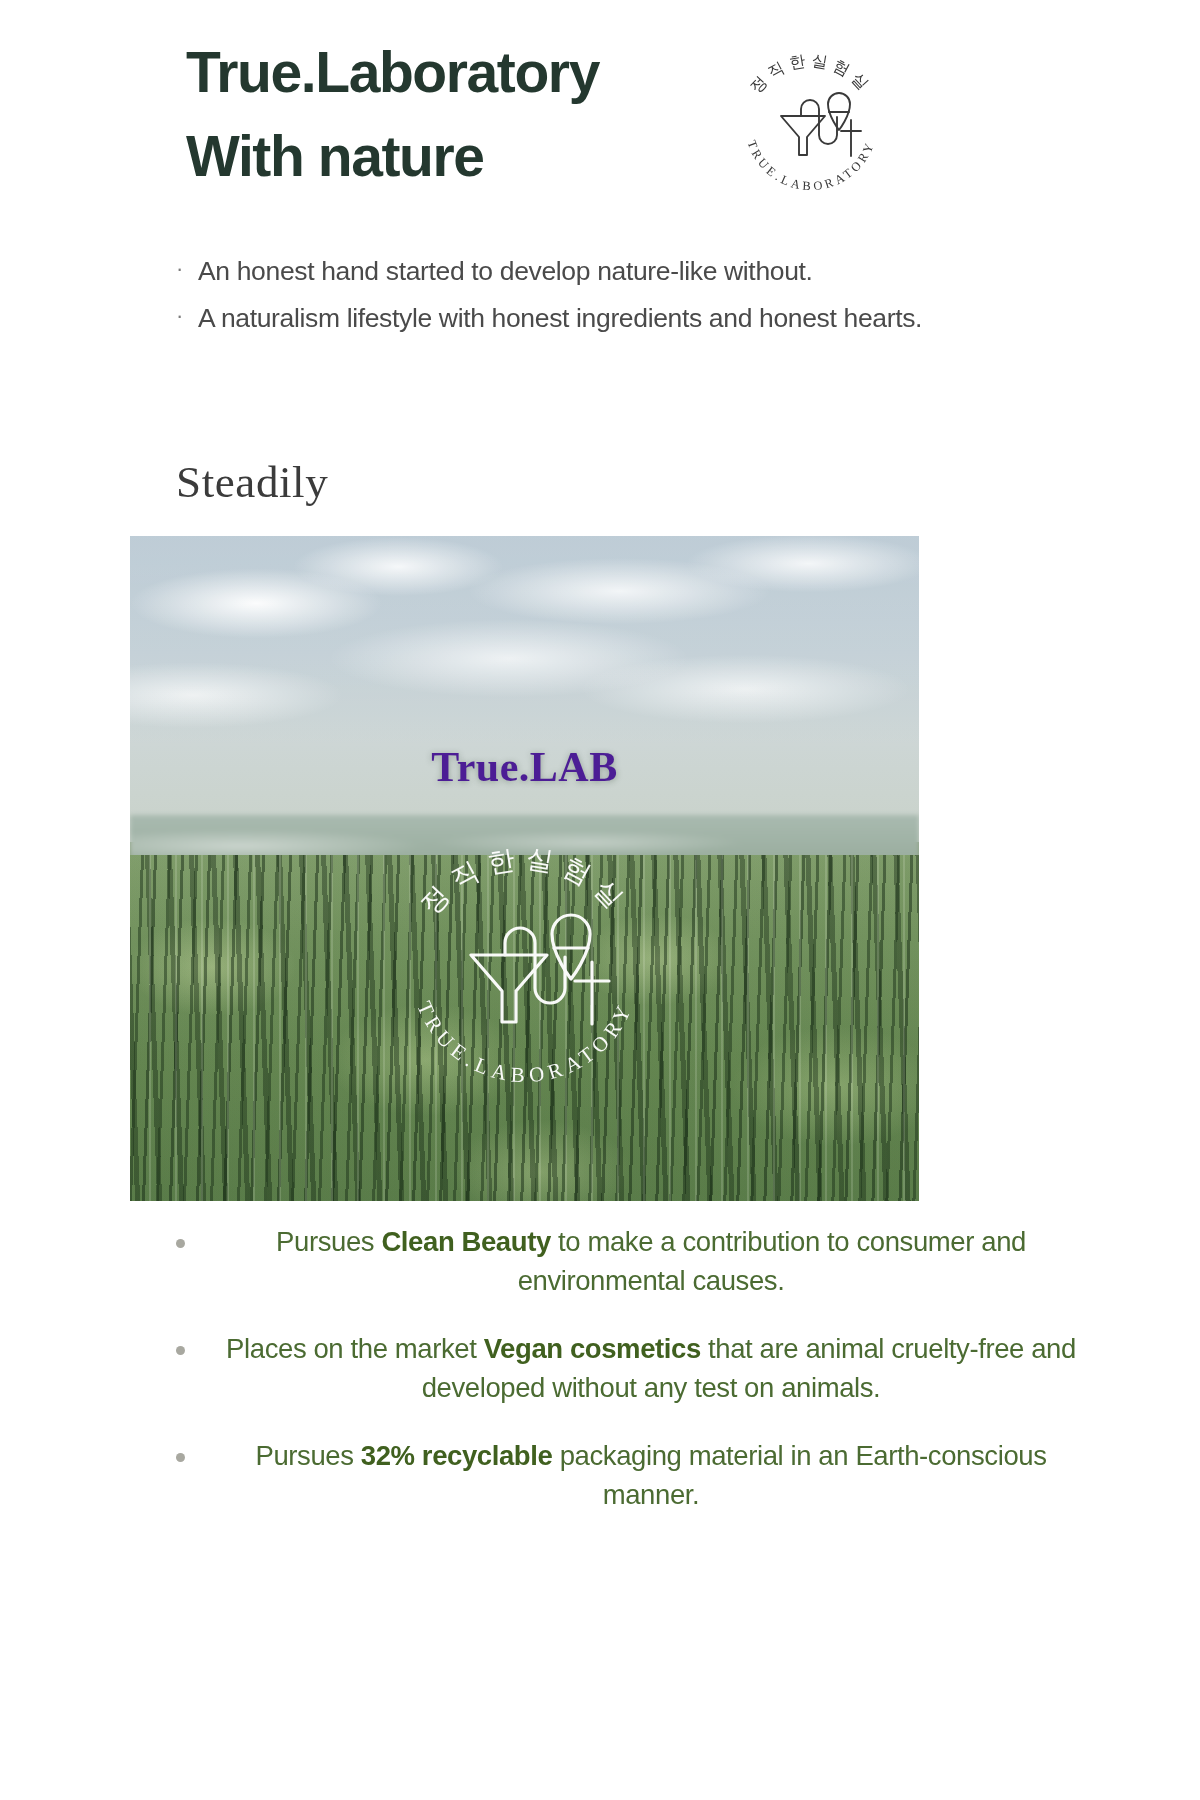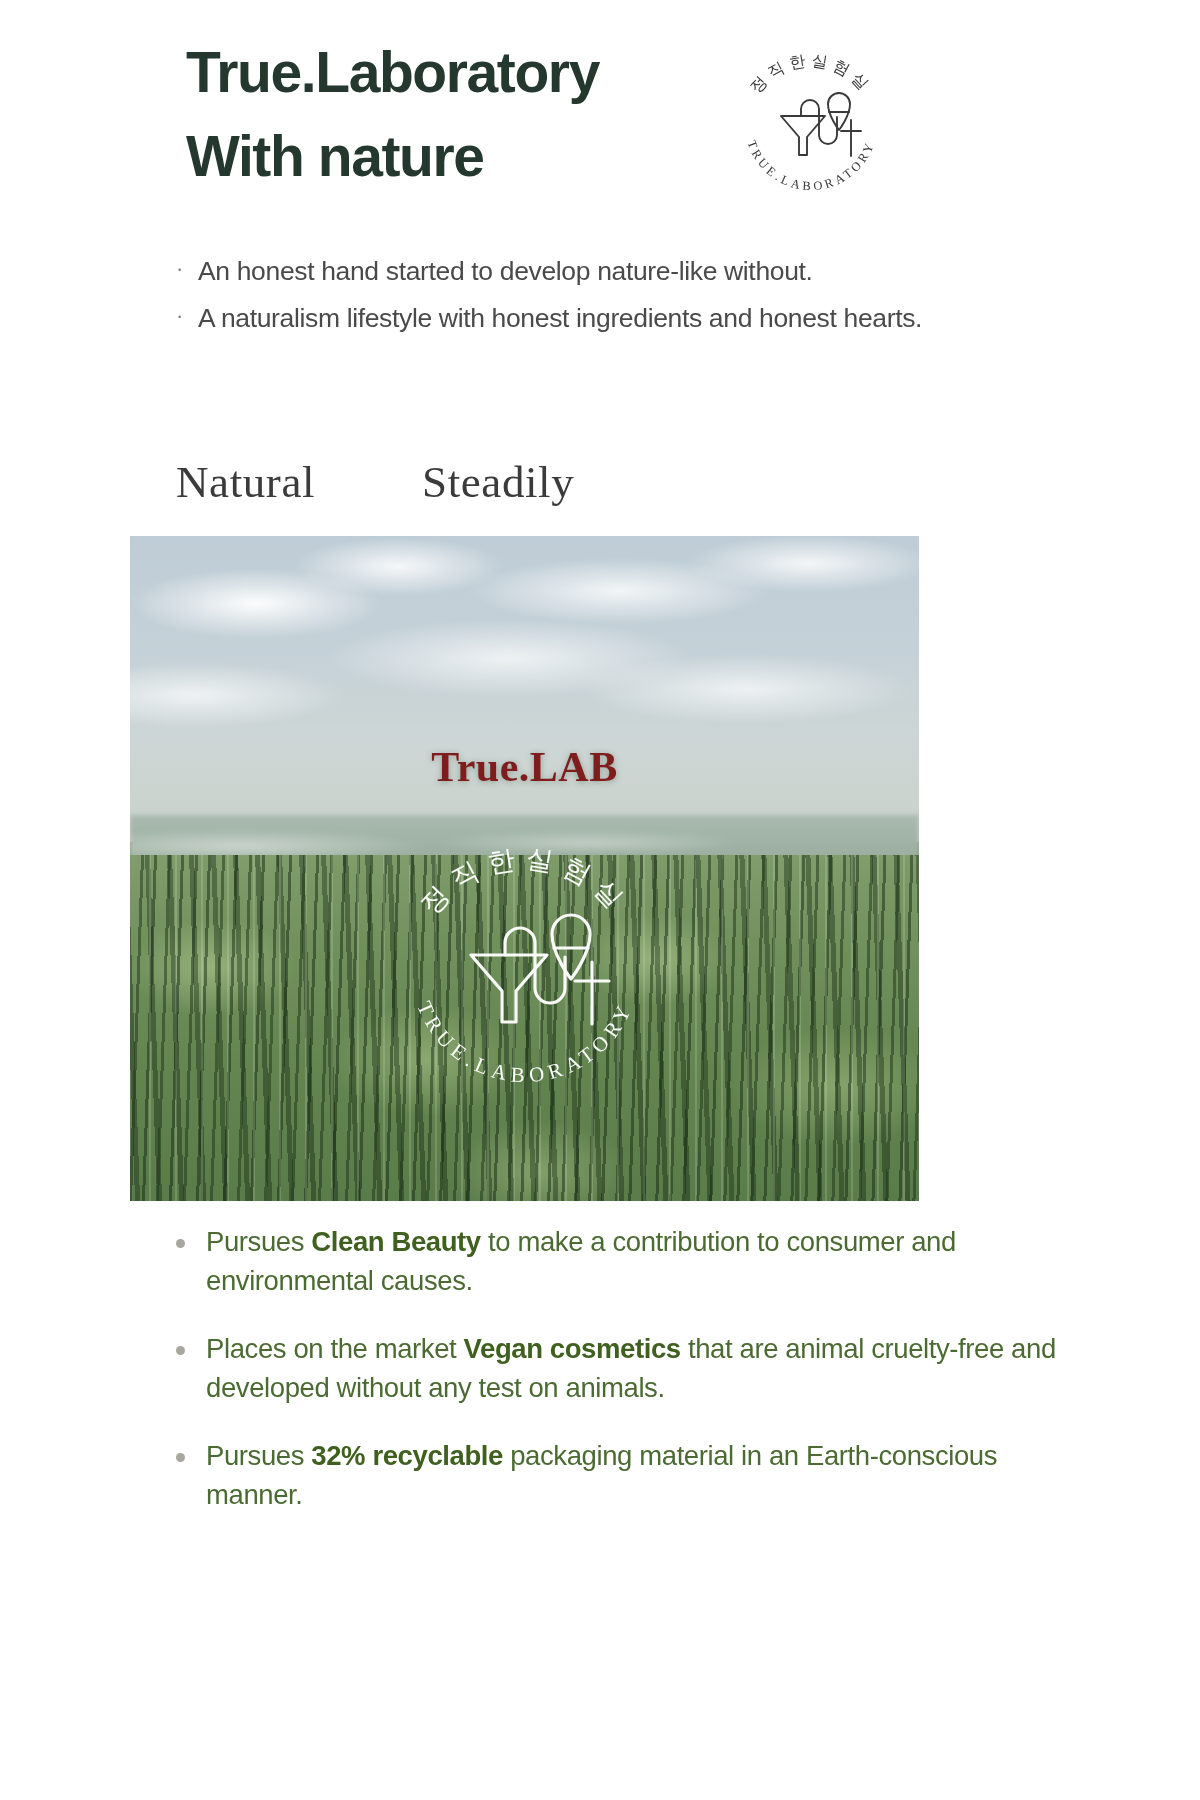--- a/index.html
+++ b/index.html
@@ -128,34 +128,34 @@
     position: absolute; inset: 0;
     background: linear-gradient(rgba(255,255,255,.10), rgba(255,255,255,0) 35%, rgba(255,255,255,0) 100%);
   }
   .hero-wordmark {
     position: absolute; left: 0; right: 0; top: 207px;
     text-align: center;
     font-family: "Liberation Serif", "DejaVu Serif", serif;
     font-weight: 700;
     font-size: 42px;
     letter-spacing: 0.5px;
-    color: #7f1d1d;
+    color: #4c1d95;
     text-shadow: 0 1px 6px rgba(40,60,40,.35);
   }
   .hero-stamp {
     position: absolute; left: 50%; top: 282px;
     transform: translateX(-50%);
     width: 300px; height: 300px;
     opacity: .96;
   }
   .hero-stamp svg { display: block; width: 300px; height: 300px; }
 
   
   .claims {
-    position: absolute; left: 176px; top: 1222px; width: 920px;
+    position: absolute; left: 176px; top: 1222px; width: 920px; text-align: center;
   }
   .claim {
     display: flex; align-items: flex-start;
     margin-bottom: 29px;
   }
   .claim-dot {
     flex: 0 0 auto; width: 30px; padding-top: 17px;
   }
   .claim-dot i {
     display: block; width: 9px; height: 9px; border-radius: 50%;
@@ -212,21 +212,20 @@
       <span class="intro-dot">·</span>
       <span class="intro-text">An honest hand started to develop nature-like without.</span>
     </div>
     <div class="intro-item">
       <span class="intro-dot">·</span>
       <span class="intro-text">A naturalism lifestyle with honest ingredients and honest hearts.</span>
     </div>
   </div>
 
   <div class="serif-row">
-    <span class="serif-word w2">Natural</span>
     <span class="serif-word w3">Steadily</span>
   </div>
 
   <div class="hero">
     <div class="hero-sky"></div>
     <div class="hero-hills"></div>
     <div class="hero-forest"></div>
     <div class="hero-haze"></div>
 
     <div class="hero-wordmark">True.LAB</div>

